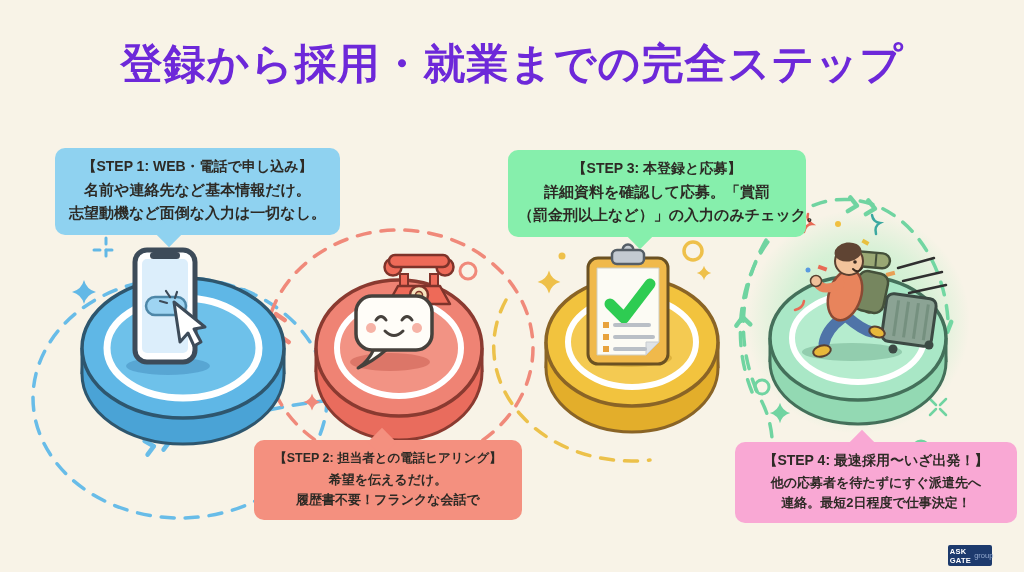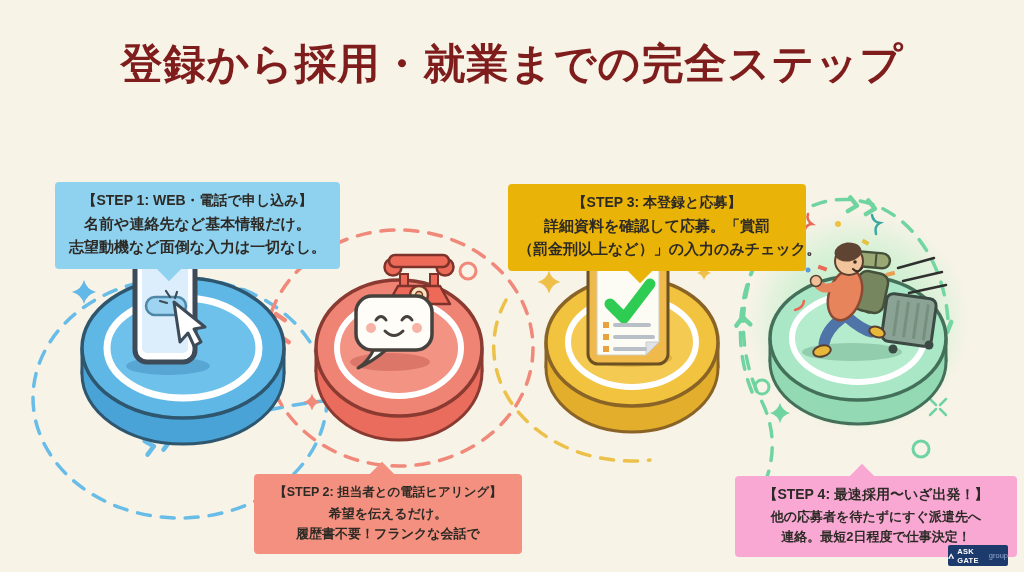--- a/index.html
+++ b/index.html
@@ -5,40 +5,40 @@
   html,body { margin:0; padding:0; background:#ffffff; }
   .stage {
     position:relative; width:1024px; height:572px; overflow:hidden;
     background:#f8f3e7;
     font-family:"Liberation Sans","DejaVu Sans",sans-serif;
   }
   .stage > svg.art { position:absolute; left:0; top:0; z-index:1; }
   h1.title {
     position:absolute; left:0; right:0; top:36px; margin:0;
     text-align:center; font-size:42px; font-weight:900; letter-spacing:1px;
-    color:#7f1d1d; z-index:2;
+    color:#6d28d9; z-index:2;
   }
   .bubble {
-    position:absolute; z-index:3; border-radius:4px; text-align:center;
-    padding:10px 10px 11px; color:#2d2a25;margin-top:34px;
+    position:absolute; z-index:3; border-radius:10px; text-align:center;
+    padding:10px 10px 11px; color:#2d2a25;
   }
   .bubble .b-title { font-weight:800; margin-bottom:3px; white-space:nowrap; }
   .bubble .b-line  { font-weight:700; line-height:1.5; white-space:nowrap; }
   .tail { position:absolute; width:20px; height:20px; background:inherit; transform:rotate(45deg); z-index:-0; }
   .tail.bottom { bottom:-8px; } .tail.top { top:-8px; }
   .bubble1 { left:55px;  top:148px; width:265px; }
   .bubble1 .b-title { font-size:14px; } .bubble1 .b-line { font-size:15px; }
   .bubble2 { left:254px; top:440px; width:248px; }
   .bubble2 .b-title { font-size:12.5px; } .bubble2 .b-line { font-size:13px; }
   .bubble3 { left:508px; top:150px; width:278px; }
   .bubble3 .b-title { font-size:14px; } .bubble3 .b-line { font-size:15px; }
   .bubble4 { left:735px; top:442px; width:262px; }
   .bubble4 .b-title { font-size:14px; } .bubble4 .b-line { font-size:13px; }
   .logo {
-    position:absolute; left:948px; top:545px; width:60px; height:21px; z-index:3;
+    position:absolute; left:948px; top:545px; width:44px; height:21px; z-index:3;
     display:flex; align-items:center; justify-content:center; gap:3px;
     border-radius:2px; color:#ffffff;
   }
   .logo .logo-text   { font-size:7.5px; font-weight:800; letter-spacing:.3px; }
   .logo .logo-suffix { font-size:7.5px; font-weight:400; color:#93a9cf; }
 </style>
 </head>
 <body>
 
 <div class="stage">
@@ -260,21 +260,21 @@
     <div class="b-line">志望動機など面倒な入力は一切なし。</div>
   </div>
 
   <div class="bubble bubble2" style="background: rgb(244, 144, 127);">
     <div class="tail top" style="left:118px;"></div>
     <div class="b-title">【STEP 2: 担当者との電話ヒアリング】</div>
     <div class="b-line">希望を伝えるだけ。</div>
     <div class="b-line">履歴書不要！フランクな会話で</div>
   </div>
 
-  <div class="bubble bubble3" style="background: #eab308;">
+  <div class="bubble bubble3" style="background: #86efac;">
     <div class="tail bottom" style="left:122px;"></div>
     <div class="b-title">【STEP 3: 本登録と応募】</div>
     <div class="b-line">詳細資料を確認して応募。「賞罰</div>
     <div class="b-line">（罰金刑以上など）」の入力のみチェック。</div>
   </div>
 
   <div class="bubble bubble4" style="background: #f9a8d4;">
     <div class="tail top" style="left:117px;"></div>
     <div class="b-title">【STEP 4: 最速採用〜いざ出発！】</div>
     <div class="b-line">他の応募者を待たずにすぐ派遣先へ</div>

